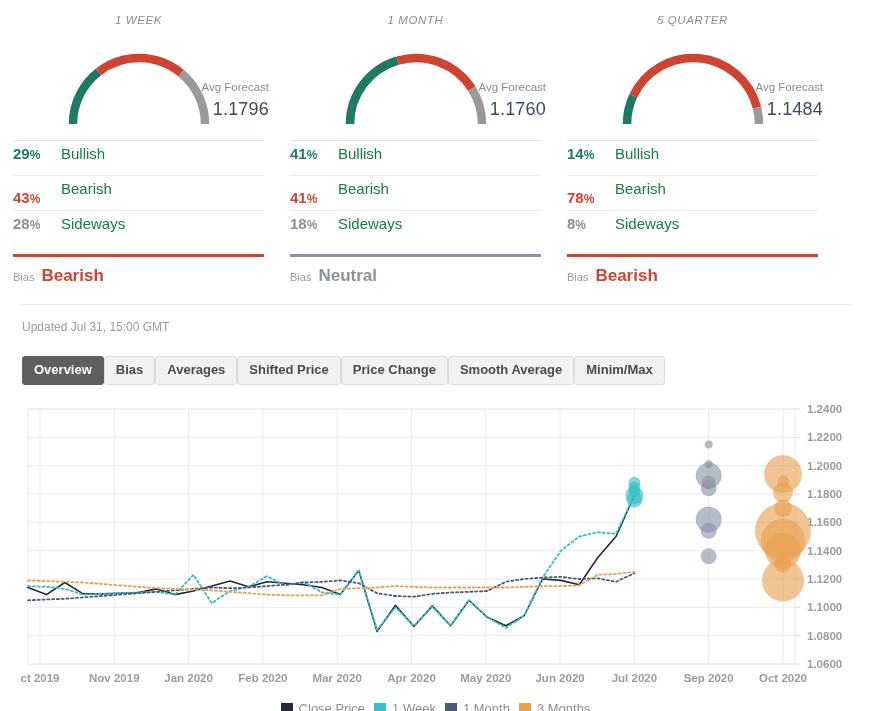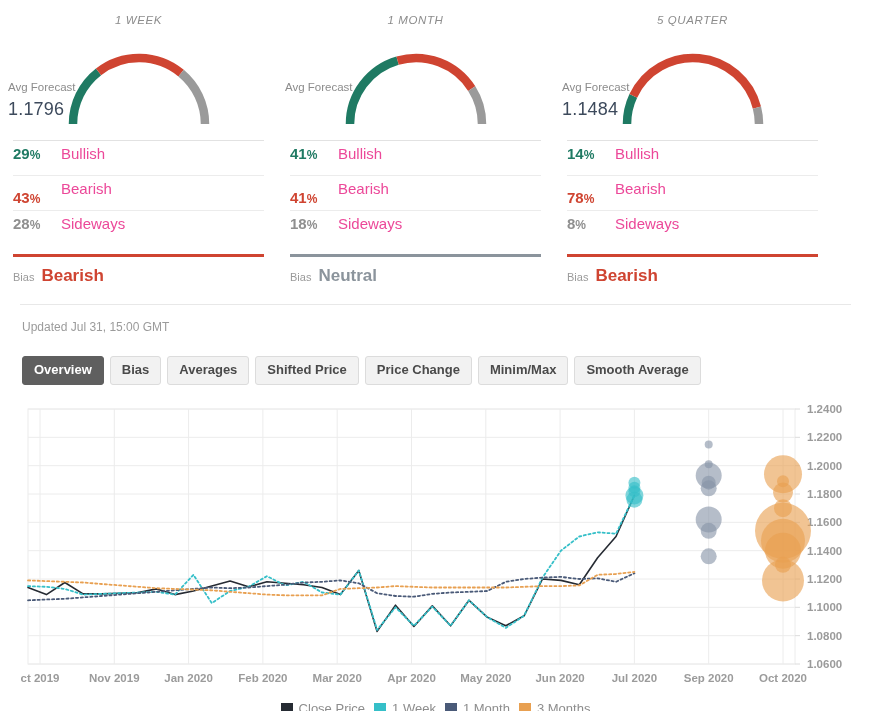--- a/index.html
+++ b/index.html
@@ -34,21 +34,21 @@
   }
   .gauge-wrap {
     position: relative;
     height: 98px;
     margin-top: 6px;
   }
   .gauge-svg { display: block; margin: 0 auto; }
   .gauge-labels {
     position: absolute;
     top: 48px; left: 0; right: 0;
-    text-align: left;
+    text-align: right;
     pointer-events: none;
   }
   .gauge-caption {
     font-size: 11.5px;
     color: #8c8c8c;
     line-height: 14px;
   }
   .gauge-value {
     font-size: 18px;
     color: #3d4a5c;
@@ -73,21 +73,21 @@
   .stat-row:last-child { border-bottom: none; }
   .stat-pct {
     width: 48px;
     font-size: 15px;
     font-weight: bold;
     flex: 0 0 48px;
   }
   .stat-pct .unit { font-size: 12px; font-weight: bold; }
   .stat-label {
     font-size: 15px;
-    color: #ec4899;
+    color: #15803d;
   }
   .pct-bull { color: #1f7a63; }
   .pct-bear { color: #cf4431; margin-top: 9px; }
   .pct-side { color: #8f8f8f; }
 
   .bias-bar {
     height: 3px;
     margin: 9px 5px 0 5px;
     background: #cf4431;
   }
@@ -117,21 +117,20 @@
   }
   .updated {
     font-size: 12px;
     color: #9b9b9b;
     padding: 15px 0 0 22px;
   }
 
   
   .tabs {
     display: flex;
-    gap: 6px;
     padding: 22px 0 0 22px;
   }
   .tab {
     font-size: 13px;
     font-weight: bold;
     color: #4a4a4a;
     background: #f2f2f2;
     border: 1px solid #dcdcdc;
     border-radius: 3px;
     padding: 6px 11px 7px 11px;
@@ -219,20 +218,21 @@
       <div class="panel">
         <div class="panel-title">1 MONTH</div>
         <div class="gauge-wrap">
           <svg width="180" height="98" viewBox="0 0 180 98" class="gauge-svg">
             <path d="M 24 92.00000000000001 A 66 66 0 0 1 71.58658700141085 28.62061674532176" fill="none" stroke="#1f7a63" stroke-width="8.5"></path>
             <path d="M 71.58658700141085 28.62061674532176 A 66 66 0 0 1 145.72564308313298 56.63543153138619" fill="none" stroke="#cf4431" stroke-width="8.5"></path>
             <path d="M 145.72564308313298 56.63543153138619 A 66 66 0 0 1 156 91.99999999999999" fill="none" stroke="#9a9a9a" stroke-width="8.5"></path>
           </svg>
           <div class="gauge-labels">
             <div class="gauge-caption">Avg Forecast</div>
+            <div class="gauge-value">1.1760</div>
           </div>
         </div>
         <div class="panel-divider"></div>
         <div class="stats">
           <div class="stat-row">
             <span class="stat-pct pct-bull"><span>41</span><span class="unit">%</span></span>
             <span class="stat-label">Bullish</span>
           </div>
           <div class="stat-row">
             <span class="stat-pct pct-bear"><span>41</span><span class="unit">%</span></span>
@@ -288,22 +288,22 @@
   <div class="hr-full"></div>
 
   <div class="updated">Updated Jul 31, 15:00 GMT</div>
 
   <div class="tabs" id="tabs">
       <div class="tab active">Overview</div>
       <div class="tab">Bias</div>
       <div class="tab">Averages</div>
       <div class="tab">Shifted Price</div>
       <div class="tab">Price Change</div>
+      <div class="tab">Smooth Average</div>
       <div class="tab">Minim/Max</div>
-      <div class="tab">Smooth Average</div>
     </div>
 
   <div class="chart-area">
     <svg class="chart-svg" id="chart" width="871" height="285" viewBox="0 0 871 285">
         <rect x="28" y="10" width="767" height="255" fill="#ffffff" stroke="#ececec" stroke-width="1"></rect>
         <line x1="28" y1="10" x2="795" y2="10" stroke="#ececec" stroke-width="1"></line>
         <line x1="795" y1="10" x2="800" y2="10" stroke="#dcdcdc" stroke-width="1"></line>
         <text x="807" y="14" fill="#9b9b9b" font-size="11.5" font-family="&quot;Liberation Sans&quot;, sans-serif">1.2400</text>
         <line x1="28" y1="38.33333333333337" x2="795" y2="38.33333333333337" stroke="#ececec" stroke-width="1"></line>
         <line x1="795" y1="38.33333333333337" x2="800" y2="38.33333333333337" stroke="#dcdcdc" stroke-width="1"></line>

